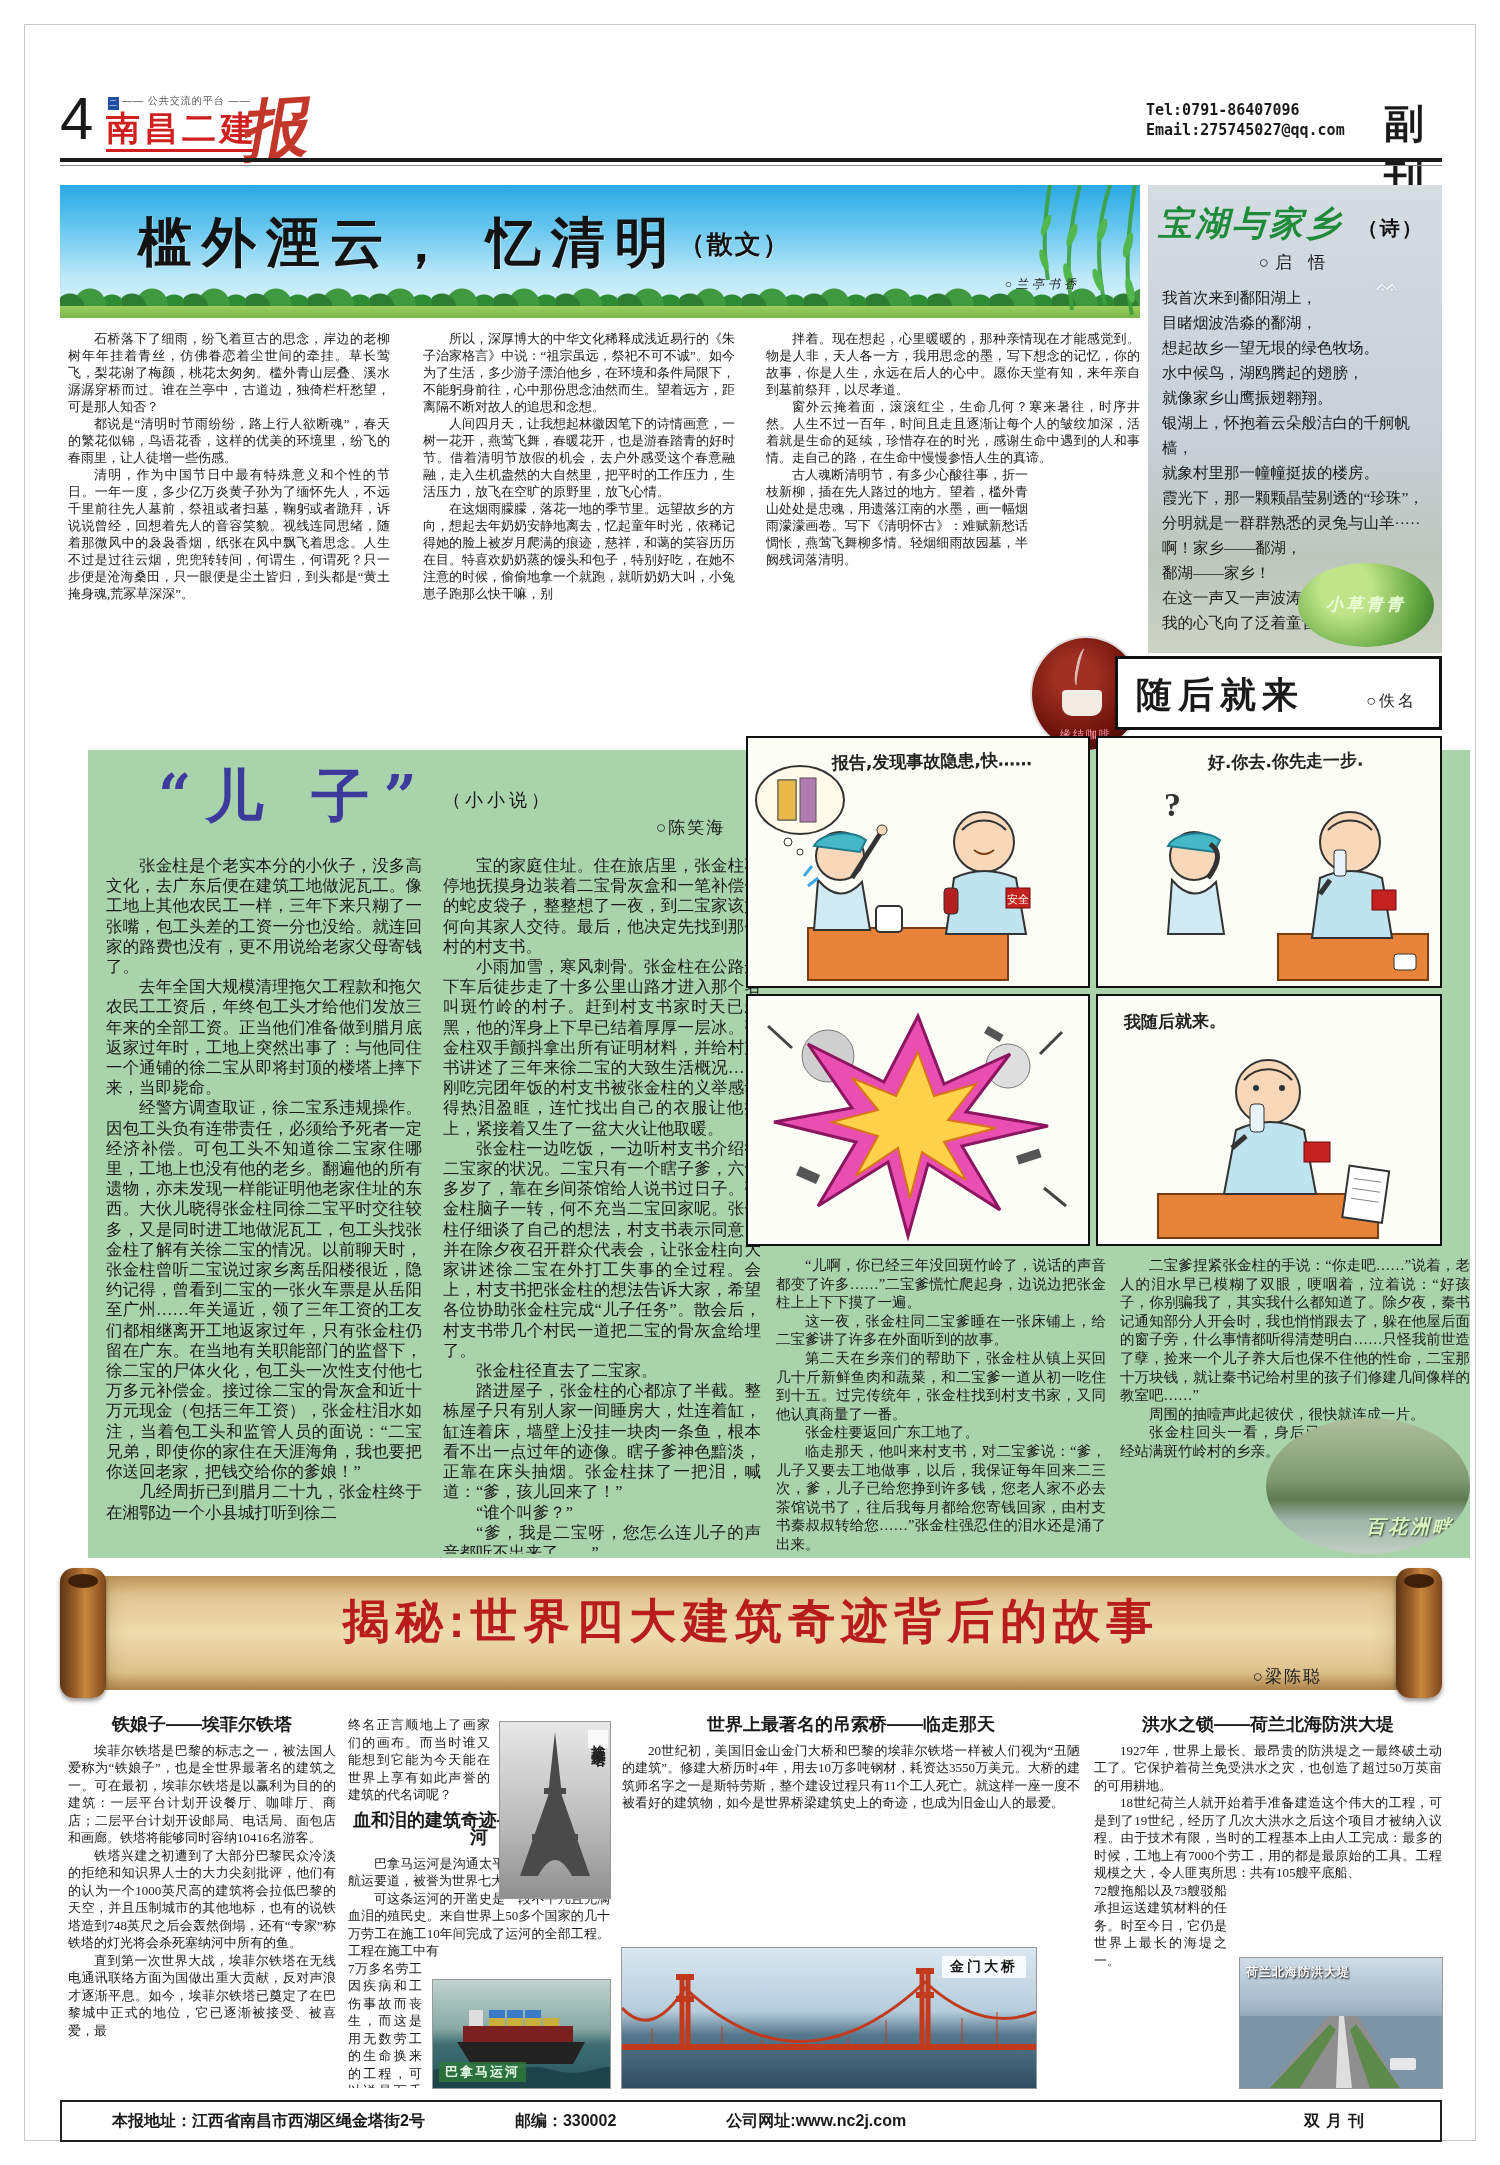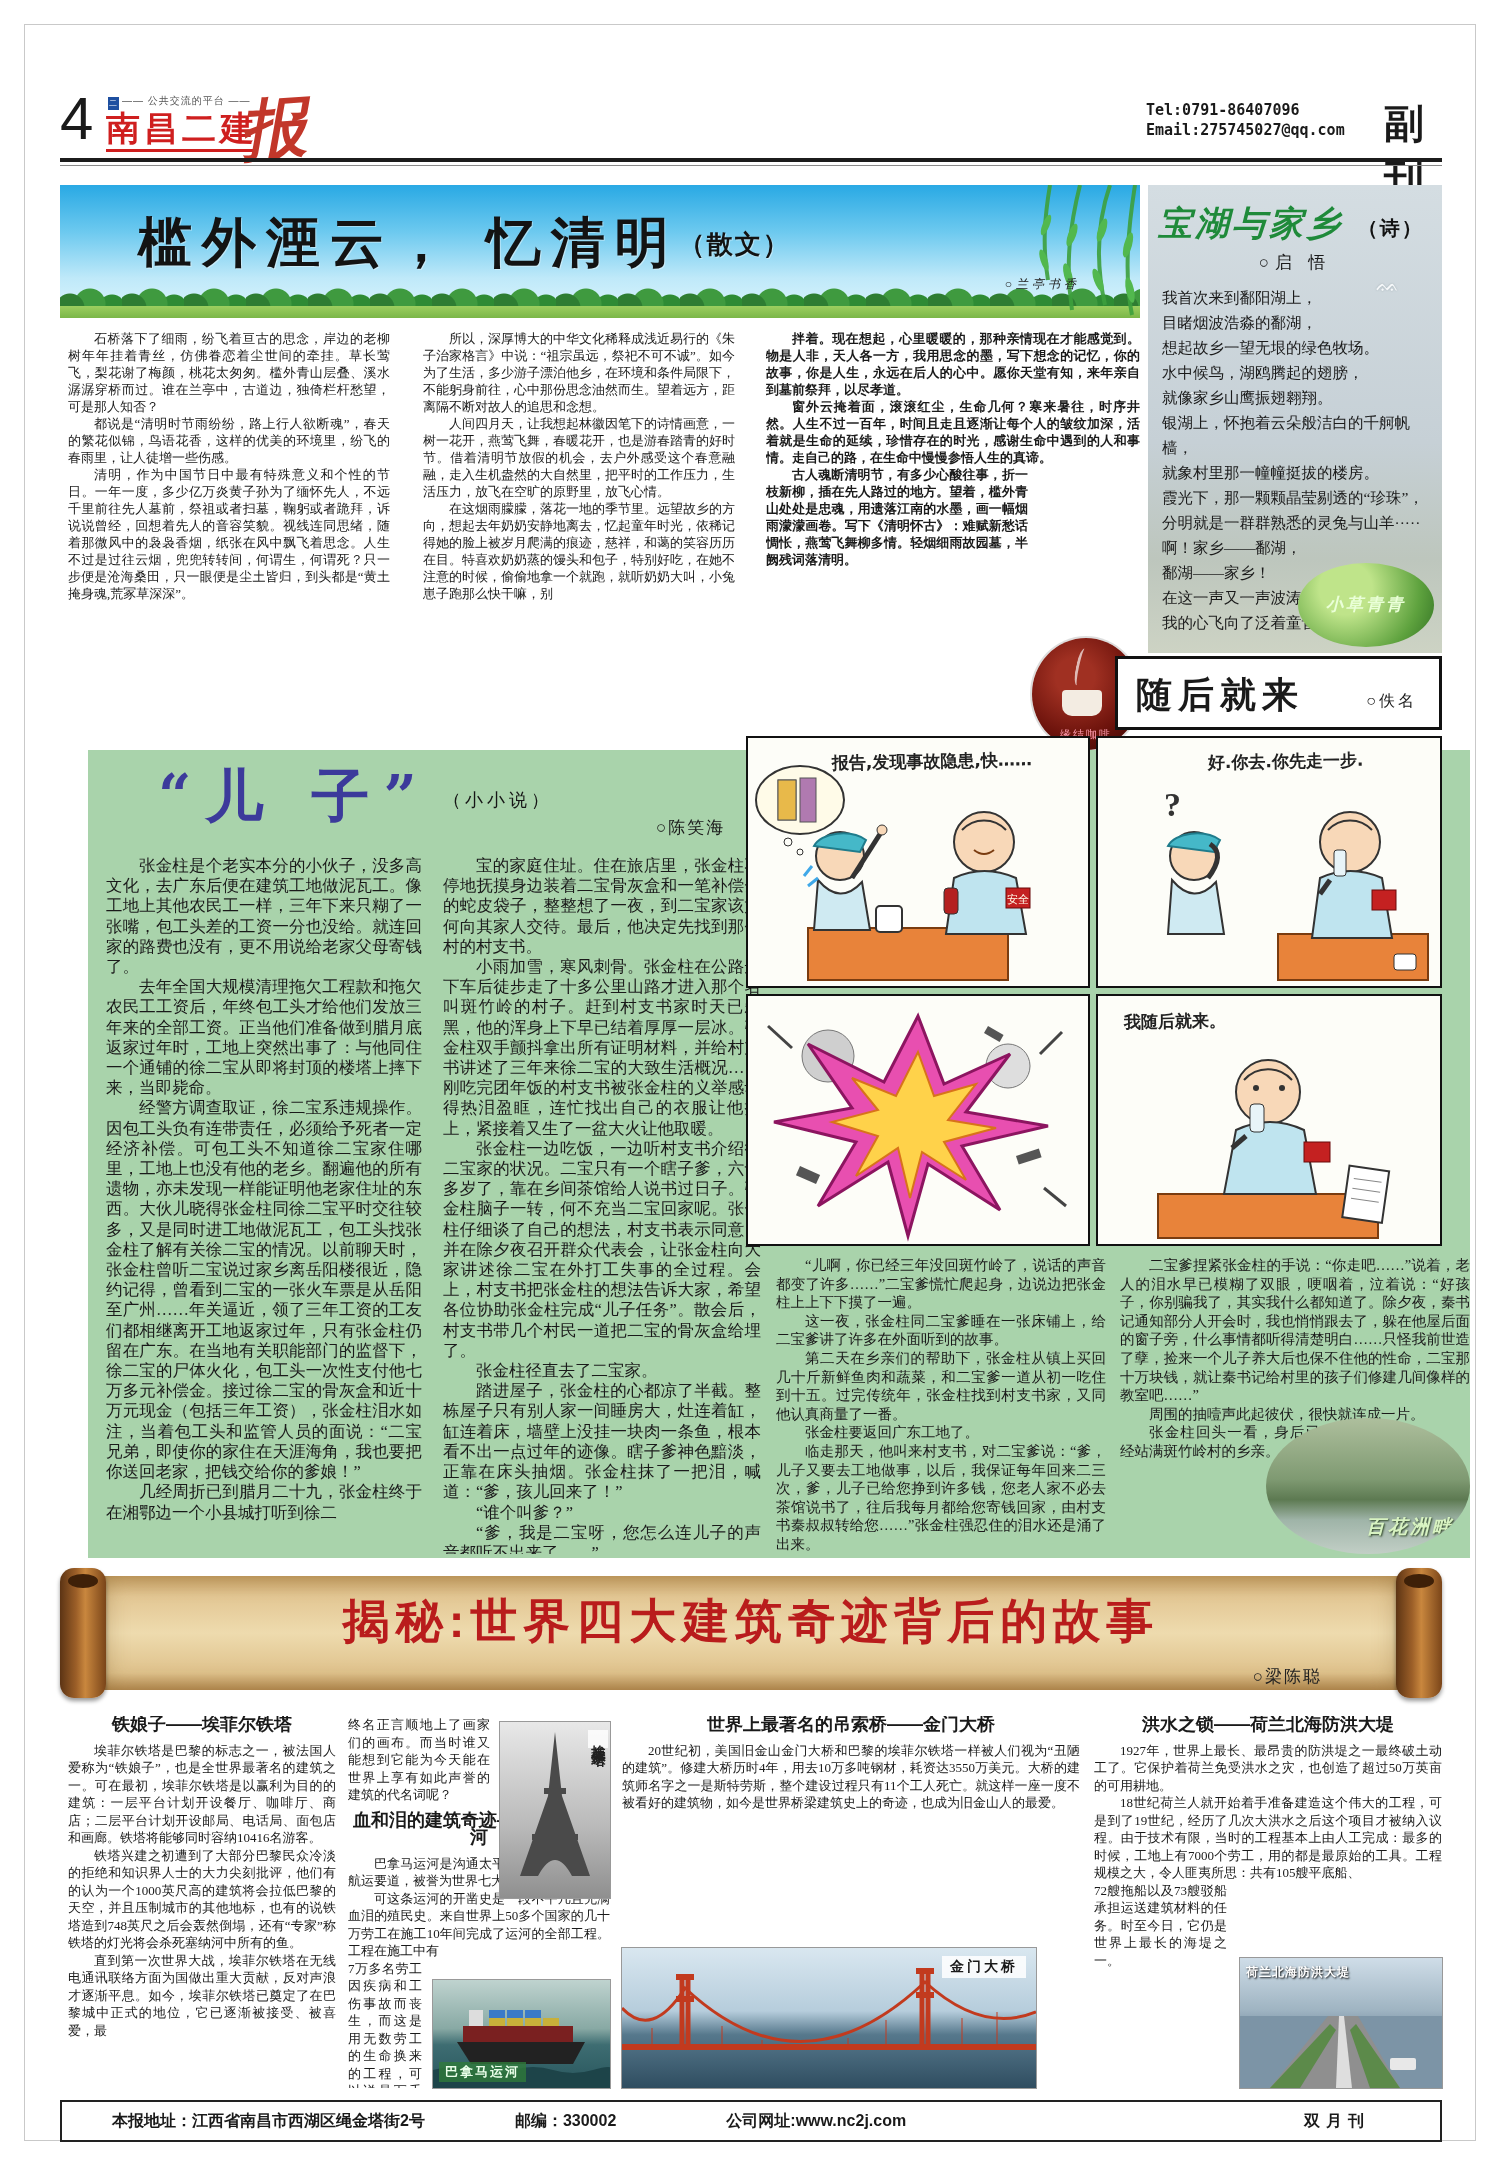--- a/index.html
+++ b/index.html
@@ -34,21 +34,21 @@
     font-family:"DejaVu Serif",serif;letter-spacing:10px;text-shadow:1px 1px 0 #ffffff66;}
   .essay-genre{font-size:26px;letter-spacing:2px;font-weight:bold;vertical-align:8px;}
   .essay-author{position:absolute;right:60px;bottom:25px;font-size:12px;font-style:italic;color:#222;letter-spacing:4px;}
   .willow{position:absolute;top:0;right:0;}
 
   
   .ecol{top:330px;height:418px;font-size:13px;line-height:17px;text-align:justify;overflow:hidden;}
   .ecol p{margin:0;text-indent:2em;}
   #ecol1{left:68px;width:322px;}
   #ecol2{left:423px;width:312px;}
-  #ecol3{left:766px;width:374px;font-weight:bold;}
+  #ecol3{left:766px;width:374px;}
   #ecol3 p:nth-child(3){margin-right:112px;}
   .coffee{left:1032px;top:638px;width:108px;height:112px;border-radius:50%;
     background:radial-gradient(circle at 40% 35%,#a03022 0 20%,#6d130c 60%,#2e0503 100%);
     box-shadow:0 0 0 2px #00000022;overflow:hidden;}
   .coffee .cup{position:absolute;left:30px;top:52px;width:40px;height:26px;background:#f3ece2;border-radius:4px 4px 10px 10px;}
   .coffee .steam{position:absolute;left:44px;top:10px;width:10px;height:38px;border-left:3px solid #ffffffaa;border-radius:50%;transform:rotate(12deg);}
   .coffee .lbl{position:absolute;left:0;right:0;bottom:8px;text-align:center;color:#ff9db0;font-size:11px;letter-spacing:2px;}
 
   
   .poem{left:1148px;top:185px;width:294px;height:468px;overflow:hidden;
@@ -362,21 +362,21 @@
   <div id="fcol2" class="fcol">
     <p class="cont" style="text-indent:0;">终名正言顺地上了画家们的画布。而当时谁又能想到它能为今天能在世界上享有如此声誉的建筑的代名词呢？</p>
     <p class="fhead fhead2">血和泪的建筑奇迹——巴拿马运河</p>
     <div>
         <p>巴拿马运河是沟通太平洋和大西洋的重要航运要道，被誉为世界七大工程奇迹之一。</p>
         <p>可这条运河的开凿史是一段不平凡且充满血泪的殖民史。来自世界上50多个国家的几十万劳工在施工10年间完成了运河的全部工程。工程在施工中有</p>
       </div>
     <p class="narrow" style="text-indent:0;">7万多名劳工因疾病和工伤事故而丧生，而这是用无数劳工的生命换来的工程，可以说是万千劳工的血肉筑成的。</p>
   </div>
   <div id="fcol3" class="fcol">
-    <p class="fhead">世界上最著名的吊索桥——金门大桥</p>
+    <p class="fhead">世界上最著名的吊索桥——临走那天</p>
     <div>
         <p>20世纪初，美国旧金山金门大桥和巴黎的埃菲尔铁塔一样被人们视为“丑陋的建筑”。修建大桥历时4年，用去10万多吨钢材，耗资达3550万美元。大桥的建筑师名字之一是斯特劳斯，整个建设过程只有11个工人死亡。就这样一座一度不被看好的建筑物，如今是世界桥梁建筑史上的奇迹，也成为旧金山人的最爱。</p>
       </div>
   </div>
   <div id="fcol4" class="fcol">
     <p class="fhead">洪水之锁——荷兰北海防洪大堤</p>
     <div>
         <p>1927年，世界上最长、最昂贵的防洪堤之一最终破土动工了。它保护着荷兰免受洪水之灾，也创造了超过50万英亩的可用耕地。</p>
         <p>18世纪荷兰人就开始着手准备建造这个伟大的工程，可是到了19世纪，经历了几次大洪水之后这个项目才被纳入议程。由于技术有限，当时的工程基本上由人工完成：最多的时候，工地上有7000个劳工，用的都是最原始的工具。工程规模之大，令人匪夷所思：共有105艘平底船、</p>
       </div>

